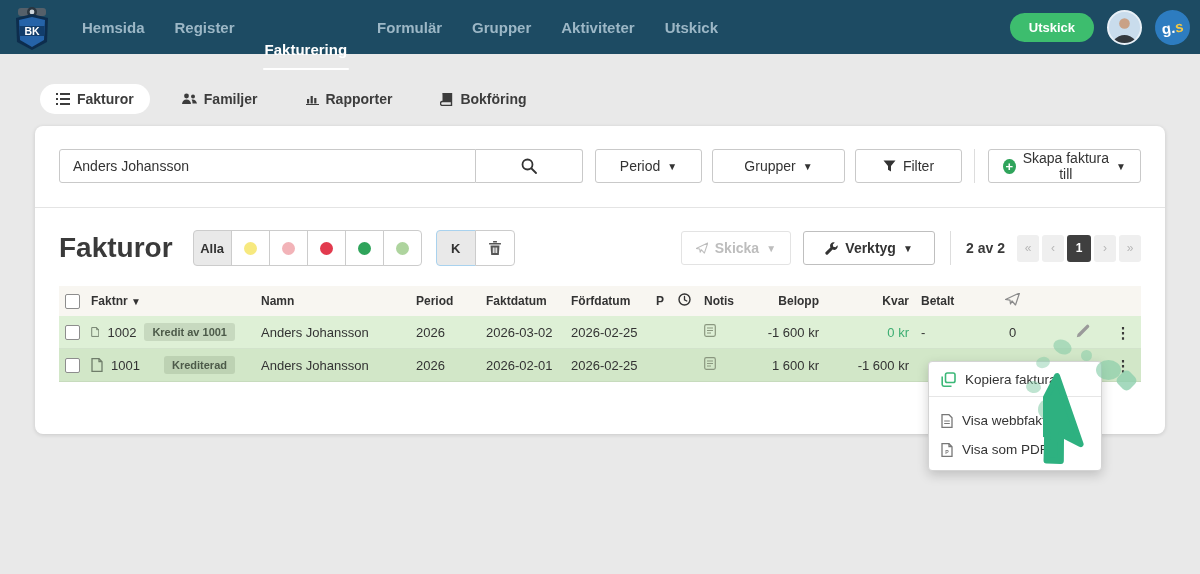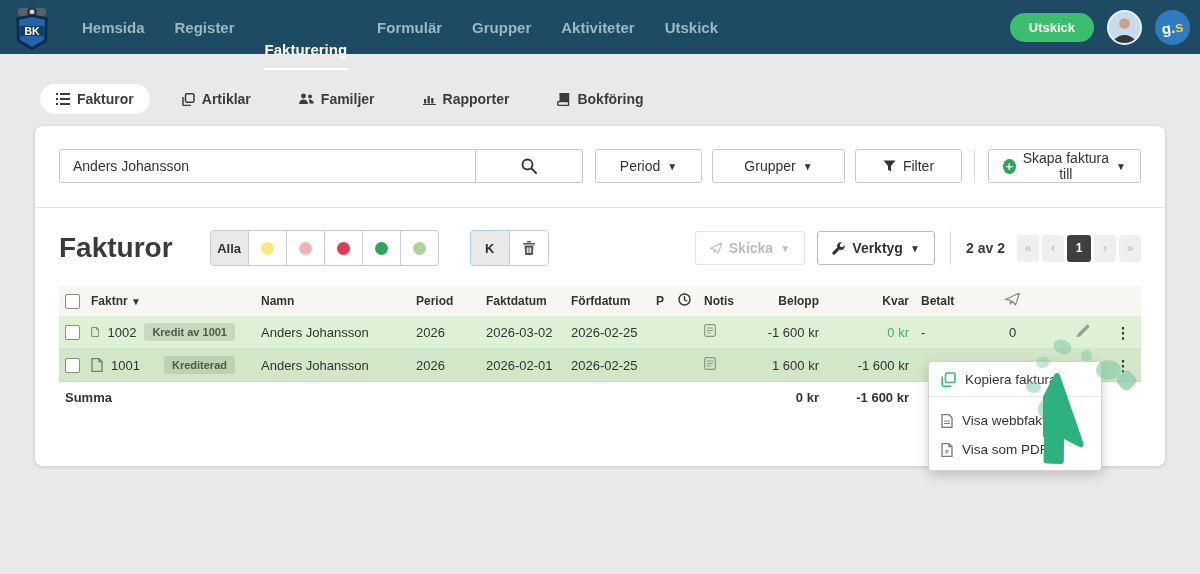--- a/index.html
+++ b/index.html
@@ -40,28 +40,28 @@
   .vdivider { width:1px; height:34px; background:#ddd; margin-left:auto; }
   .create-btn { margin-left:13px; width:153px; }
   .plus-circle { width:15px; height:15px; border-radius:50%; background:#2fa45b; color:#fff; font-size:13px; font-weight:bold; display:flex; align-items:center; justify-content:center; line-height:1; }
 
   
   .main-section { padding:22px 24px 52px 24px; }
   .toolbar { display:flex; align-items:center; }
   .page-title { font-size:28px; font-weight:bold; color:#3a3a3a; }
   .seg-group { display:flex; margin-left:20px; }
   .seg-btn { height:36px; min-width:39px; border:1px solid #ccc; margin-left:-1px; background:#fff; display:flex; align-items:center; justify-content:center; cursor:pointer; font-family:inherit; font-size:13px; font-weight:bold; color:#333; }
-  .seg-btn:first-child { margin-left:17px; border-radius:4px 0 0 4px; padding:0 0; background:#e9e9e9; }
+  .seg-btn:first-child { margin-left:0; border-radius:4px 0 0 4px; padding:0 0; background:#e9e9e9; }
   .seg-btn:last-child { border-radius:0 4px 4px 0; }
   .dot { width:13px; height:13px; border-radius:50%; display:inline-block; }
   .k-group { display:flex; margin-left:14px; }
   .k-btn { width:40px; background:#d3e8f8; border-color:#a9d2ee; border-radius:4px 0 0 4px; }
   .trash-btn { width:40px; border-radius:0 4px 4px 0; }
   .skicka-btn { margin-left:auto; width:110px; color:#bdbdbd; border-color:#e3e3e3;font-weight:bold; }
-  .verktyg-btn { margin-left:12px; width:118px; font-weight:bold; border-color:#bfbfbf; }
+  .verktyg-btn { margin-left:12px; width:132px; font-weight:bold; border-color:#bfbfbf; }
   .toolbar-div { width:1px; height:34px; background:#ddd; margin:0 15px; }
   .page-info { font-size:14px; font-weight:bold; color:#3a3a3a; }
   .pagination { display:flex; gap:3px; margin-left:12px; }
   .pag-btn { width:22px; height:27px; background:#efefef; color:#b8b8b8; border:none; border-radius:3px; font-size:12px; display:flex; align-items:center; justify-content:center; cursor:pointer; font-family:inherit; }
   .pag-btn.active { background:#3f3f3f; color:#fff; font-weight:bold; width:24px; }
 
   
   table { width:100%; border-collapse:collapse; table-layout:fixed; margin-top:20px; font-size:13px; color:#333; }
   thead th { background:#f8f6f1; height:30px; font-size:12px; font-weight:bold; text-align:left; padding:0 6px; color:#333; }
   tbody td { height:32px; padding:0 6px; }
@@ -131,27 +131,20 @@
         <g fill="#3c3c3c">
           <rect y="0" width="2" height="2"></rect>
           <rect x="4" y="0" width="10" height="2"></rect>
           <rect y="5" width="2" height="2"></rect>
           <rect x="4" y="5" width="10" height="2"></rect>
           <rect y="10" width="2" height="2"></rect>
           <rect x="4" y="10" width="10" height="2"></rect>
         </g>
       </svg>
     <span>Fakturor</span>
-  </div>
-  <div class="tab">
-    <svg width="13" height="13" viewBox="0 0 13 13">
-        <rect x="3.5" y="0.75" width="8.5" height="8.5" rx="1.5" fill="none" stroke="#3c3c3c" stroke-width="1.5"></rect>
-        <path d="M1 4 L1 11.5 A1 1 0 0 0 2 12.5 L9 12.5" fill="none" stroke="#3c3c3c" stroke-width="1.5"></path>
-      </svg>
-    <span>Artiklar</span>
   </div>
   <div class="tab">
     <svg width="15" height="12" viewBox="0 0 15 12">
         <g fill="#3c3c3c">
           <circle cx="4.5" cy="3" r="2.4"></circle>
           <path d="M0 11 Q0.5 6.5 4.5 6.5 Q8.5 6.5 9 11 Z"></path>
           <circle cx="11" cy="3.4" r="2"></circle>
           <path d="M9.6 6.6 Q13.8 6 15 10.5 L10.5 10.5 Q10.6 8 9.6 6.6 Z"></path>
         </g>
       </svg>
@@ -391,26 +384,20 @@
           </td>
           <td class="num">1 600 kr</td>
           <td class="num">-1 600 kr</td>
           <td></td>
           <td class="center"></td>
           <td class="center"></td>
           <td>
               <div class="kebab">⋮</div>
             </td>
         </tr>
-        <tr class="sum-row">
-          <td colspan="9">Summa</td>
-          <td class="num">0 kr</td>
-          <td class="num">-1 600 kr</td>
-          <td colspan="4"></td>
-        </tr>
       </tbody>
     </table>
   </div>
 </div>
 
 <div class="ctx-menu">
   <div class="ctx-item first">
     <svg width="15" height="15" viewBox="0 0 15 15">
         <rect x="4.5" y="1" width="9.5" height="9.5" rx="1.8" fill="none" stroke="#3cb878" stroke-width="1.6"></rect>
         <path d="M1.2 4.5 L1.2 12.6 A1.6 1.6 0 0 0 2.8 14.2 L10.5 14.2" fill="none" stroke="#3cb878" stroke-width="1.6"></path>

